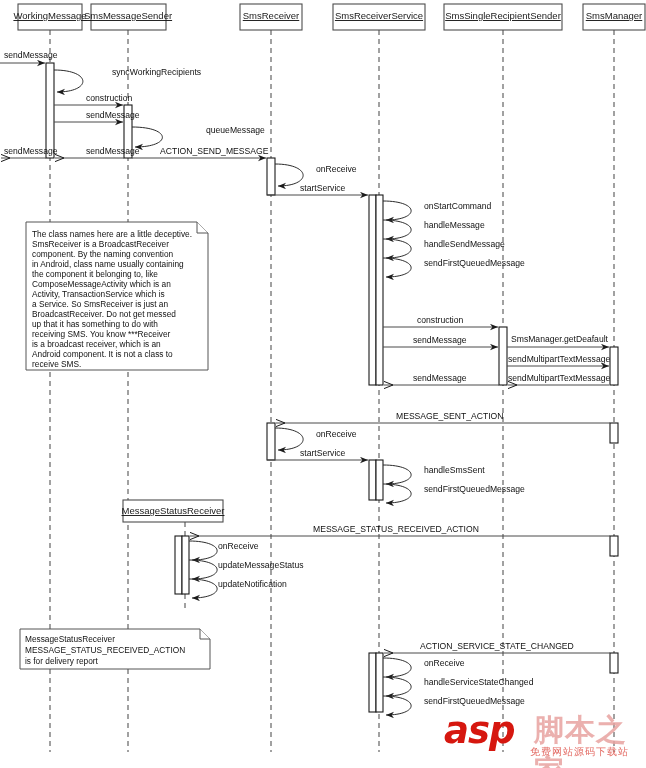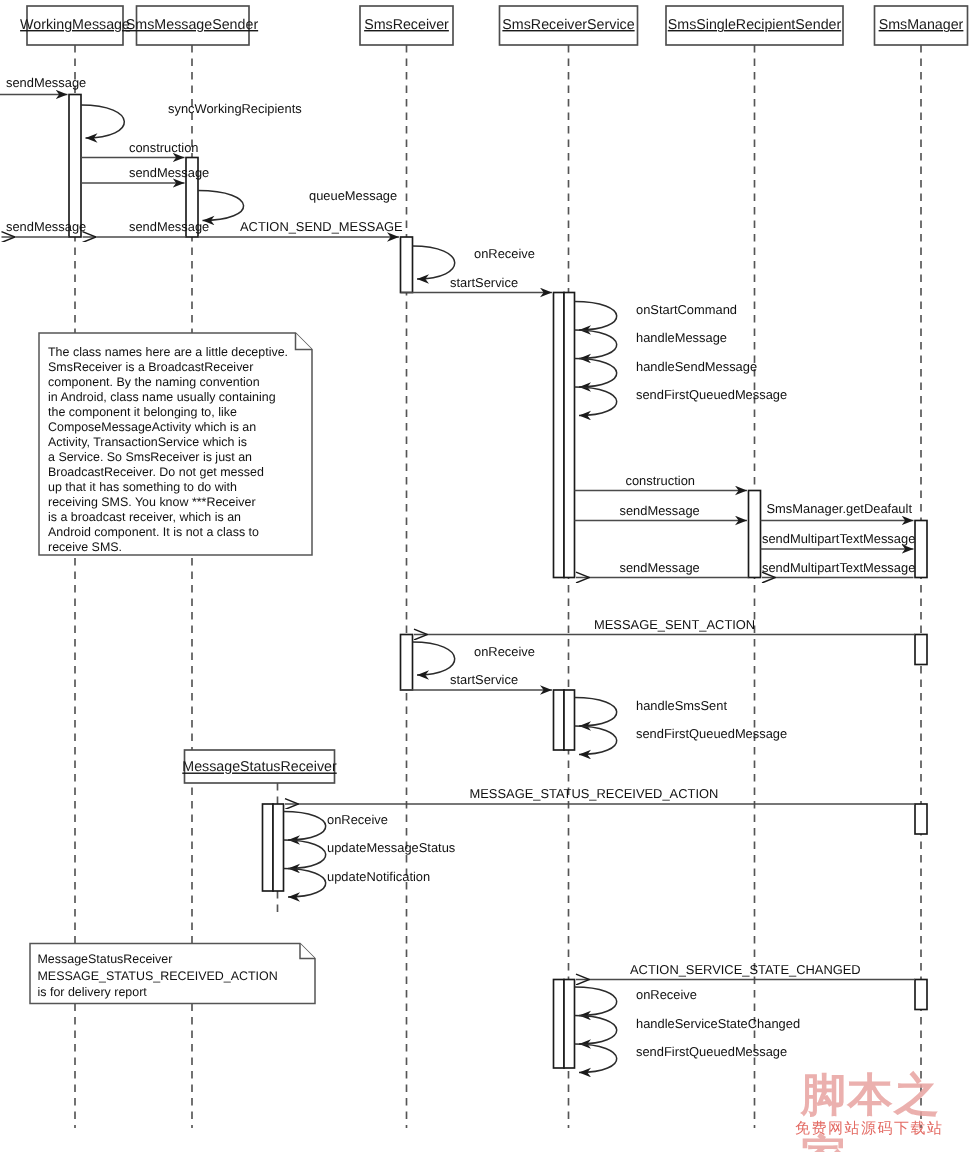--- a/index.html
+++ b/index.html
@@ -229,17 +229,18 @@
       <path class="notefold" d="M200,629 L200,639 L210,639"></path>
       <g>
         <text class="notetext" x="25" y="642">MessageStatusReceiver</text>
         <text class="notetext" x="25" y="653">MESSAGE_STATUS_RECEIVED_ACTION</text>
         <text class="notetext" x="25" y="664">is for delivery report</text>
       </g>
     </g>
   </svg>
 
   <div class="wm">
+    <div class="wm-asp">asp</div>
     <div class="wm-cn">脚本之家</div>
     <div class="wm-sub">免费网站源码下载站</div>
   </div>
 
 </div>
 
 </body></html>

